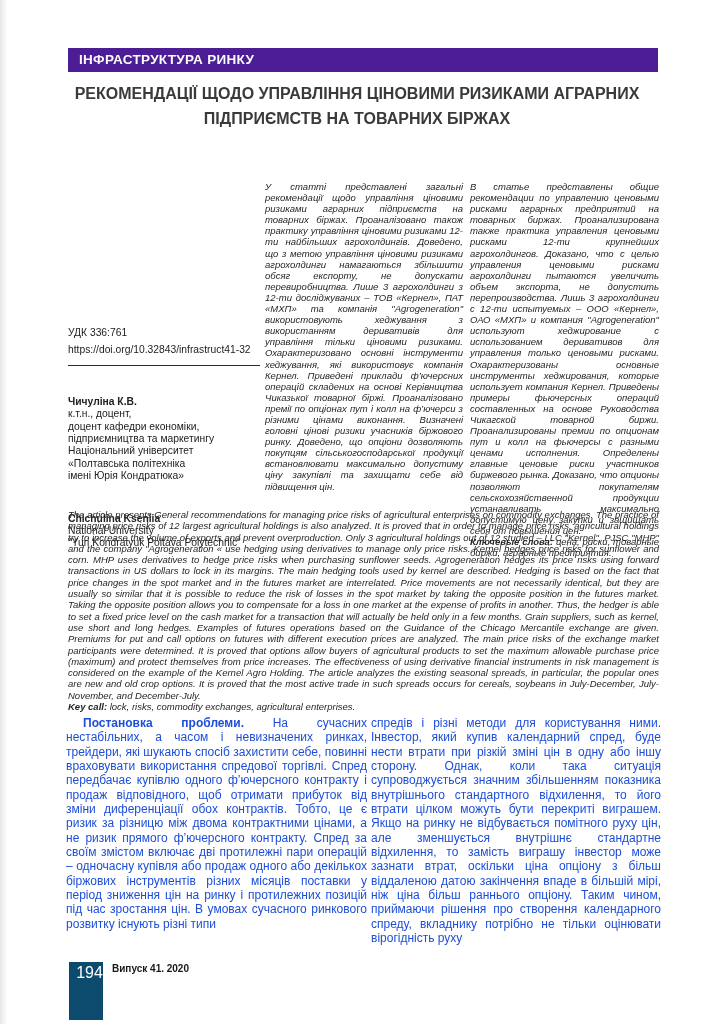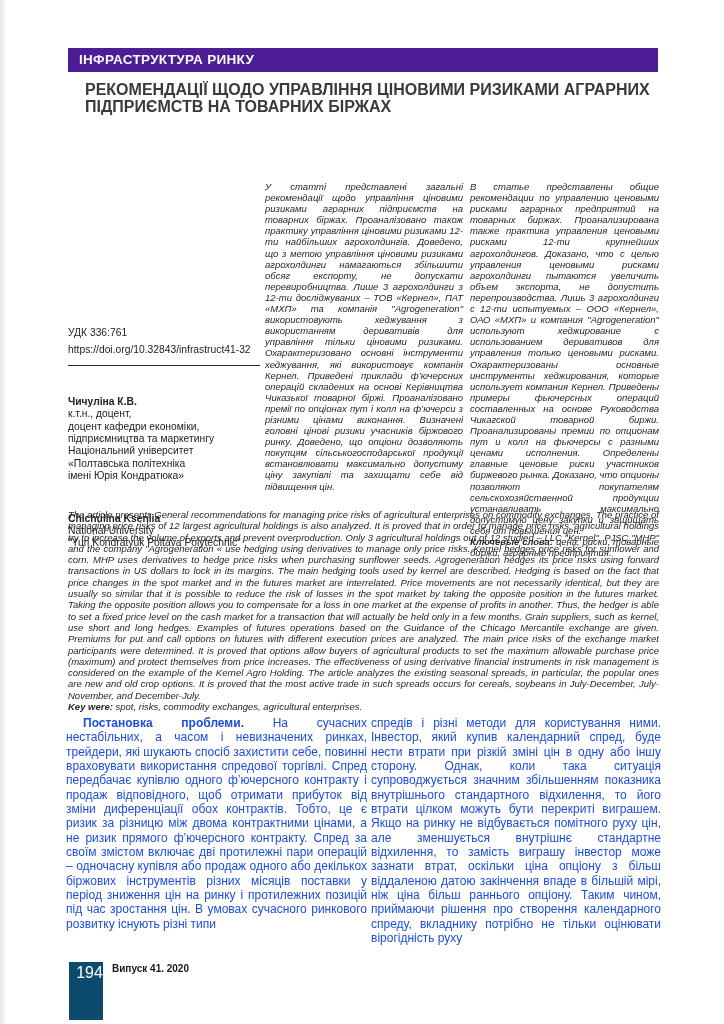--- a/index.html
+++ b/index.html
@@ -17,22 +17,22 @@
     background: linear-gradient(to right, rgba(120,120,120,0.18), rgba(255,255,255,0));
   }
 
   .section-bar {
     position: absolute; left: 68px; top: 48px; width: 590px; height: 24px;
     background: #4c1d95; color: #fbfbfb;
     font-size: 13.5px; font-weight: bold; line-height: 24px;
     padding-left: 11px; box-sizing: border-box; letter-spacing: 0.3px;
   }
 
-  .title { position: absolute; left: 85px; width: 578px;
-    font-size: 16px; font-weight: bold; line-height: 17px; color: #3a3a38; }
+  .title { position: absolute; left: 68px; width: 578px;
+    font-size: 16px; font-weight: bold; line-height: 25px; color: #3a3a38; text-align: center; }
   .title-uk { top: 81px; }
   .title-en { top: 126px; }
 
   .info-col { position: absolute; left: 68px; top: 327px; width: 192px;
     font-size: 10.3px; line-height: 12.4px; color: #222; }
   .info-col .udc { margin-bottom: 5px; }
   .info-col .doi { margin-bottom: 8px; color: #1c1c1c; text-decoration: none; display:block; }
   .info-col .rule { border-top: 1.2px solid #2b2b2b; margin: 0 0 8px 0; width: 192px; }
   .info-col .author-name { font-weight: bold; margin-top: 30px; }
   .info-col .author-block-en { margin-top: 13px; }
@@ -111,21 +111,21 @@
     <p>У статті представлені загальні рекомендації щодо управління ціновими ризиками аграрних підприємств на товарних біржах. Проаналізовано також практику управління ціновими ризиками 12-ти найбільших агрохолдингів. Доведено, що з метою управління ціновими ризиками агрохолдинги намагаються збільшити обсяг експорту, не допускати перевиробництва. Лише 3 агрохолдинги з 12-ти досліджуваних – ТОВ «Кернел», ПАТ «МХП» та компанія "Agrogeneration" використовують хеджування з використанням деривативів для управління тільки ціновими ризиками. Охарактеризовано основні інструменти хеджування, які використовує компанія Кернел. Приведені приклади ф’ючерсних операцій складених на основі Керівництва Чиказької товарної біржі. Проаналізовано премії по опціонах пут і колл на ф’ючерси з різними цінами виконання. Визначені головні цінові ризики учасників біржового ринку. Доведено, що опціони дозволяють покупцям сільськогосподарської продукції встановлювати максимально допустиму ціну закупівлі та захищати себе від підвищення цін.</p>
   </div>
 
   <div class="abstract-col abstract-ru">
     <p>В статье представлены общие рекомендации по управлению ценовыми рисками аграрных предприятий на товарных биржах. Проанализирована также практика управления ценовыми рисками 12-ти крупнейших агрохолдингов. Доказано, что с целью управления ценовыми рисками агрохолдинги пытаются увеличить объем экспорта, не допустить перепроизводства. Лишь 3 агрохолдинги с 12-ти испытуемых – ООО «Кернел», ОАО «МХП» и компания "Agrogeneration" используют хеджирование с использованием деривативов для управления только ценовыми рисками. Охарактеризованы основные инструменты хеджирования, которые использует компания Кернел. Приведены примеры фьючерсных операций составленных на основе Руководства Чикагской товарной биржи. Проанализированы премии по опционам пут и колл на фьючерсы с разными ценами исполнения. Определены главные ценовые риски участников биржевого рынка. Доказано, что опционы позволяют покупателям сельскохозяйственной продукции устанавливать максимально допустимую цену закупки и защищать себя от повышения цен.</p>
     <p><span class="kw-label">Ключевые слова: </span><span>цена, риски, товарные биржи, аграрные предприятия.</span></p>
   </div>
 
   <div class="abstract-en">
     <p>The article presents General recommendations for managing price risks of agricultural enterprises on commodity exchanges. The practice of managing price risks of 12 largest agricultural holdings is also analyzed. It is proved that in order to manage price risks, agricultural holdings try to increase the volume of exports and prevent overproduction. Only 3 agricultural holdings out of 12 studied – LLC "Kernel", PJSC "MHP" and the company "Agrogeneration « use hedging using derivatives to manage only price risks. Kernel hedges price risks for sunflower and corn. MHP uses derivatives to hedge price risks when purchasing sunflower seeds. Agrogeneration hedges its price risks using forward transactions in US dollars to lock in its margins. The main hedging tools used by kernel are described. Hedging is based on the fact that price changes in the spot market and in the futures market are interrelated. Price movements are not necessarily identical, but they are usually so similar that it is possible to reduce the risk of losses in the spot market by taking the opposite position in the futures market. Taking the opposite position allows you to compensate for a loss in one market at the expense of profits in another. Thus, the hedger is able to set a fixed price level on the cash market for a transaction that will actually be held only in a few months. Grain suppliers, such as kernel, use short and long hedges. Examples of futures operations based on the Guidance of the Chicago Mercantile exchange are given. Premiums for put and call options on futures with different execution prices are analyzed. The main price risks of the exchange market participants were determined. It is proved that options allow buyers of agricultural products to set the maximum allowable purchase price (maximum) and protect themselves from price increases. The effectiveness of using derivative financial instruments in risk management is considered on the example of the Kernel Agro Holding. The article analyzes the existing seasonal spreads, in particular, the popular ones are new and old crop options. It is proved that the most active trade in such spreads occurs for cereals, soybeans in July-December, July-November, and December-July.</p>
-    <p><span class="kw-label">Key were: </span><span>spot, risks, commodity exchanges, agricultural enterprises.</span></p>
+    <p><span class="kw-label">Key call: </span><span>lock, risks, commodity exchanges, agricultural enterprises.</span></p>
   </div>
 
   <div class="body-col body-col1">
     <p><span class="lead">Постановка проблеми. </span><span>На сучасних нестабільних, а часом і невизначених ринках, трейдери, які шукають спосіб захистити себе, повинні враховувати використання спредової торгівлі. Спред передбачає купівлю одного ф’ючерсного контракту і продаж відповідного, щоб отримати прибуток від зміни диференціації обох контрактів. Тобто, це є ризик за різницю між двома контрактними цінами, а не ризик прямого ф’ючерсного контракту. Спред за своїм змістом включає дві протилежні пари операцій – одночасну купівля або продаж одного або декількох біржових інструментів різних місяців поставки у період зниження цін на ринку і протилежних позицій під час зростання цін. В умовах сучасного ринкового розвитку існують різні типи</span></p>
   </div>
 
   <div class="body-col body-col2">
     <p>спредів і різні методи для користування ними. Інвестор, який купив календарний спред, буде нести втрати при різкій зміні цін в одну або іншу сторону. Однак, коли така ситуація супроводжується значним збільшенням показника внутрішнього стандартного відхилення, то його втрати цілком можуть бути перекриті виграшем. Якщо на ринку не відбувається помітного руху цін, але зменшується внутрішнє стандартне відхилення, то замість виграшу інвестор може зазнати втрат, оскільки ціна опціону з більш віддаленою датою закінчення впаде в більшій мірі, ніж ціна більш раннього опціону. Таким чином, приймаючи рішення про створення календарного спреду, вкладнику потрібно не тільки оцінювати вірогідність руху</p>
   </div>
 

